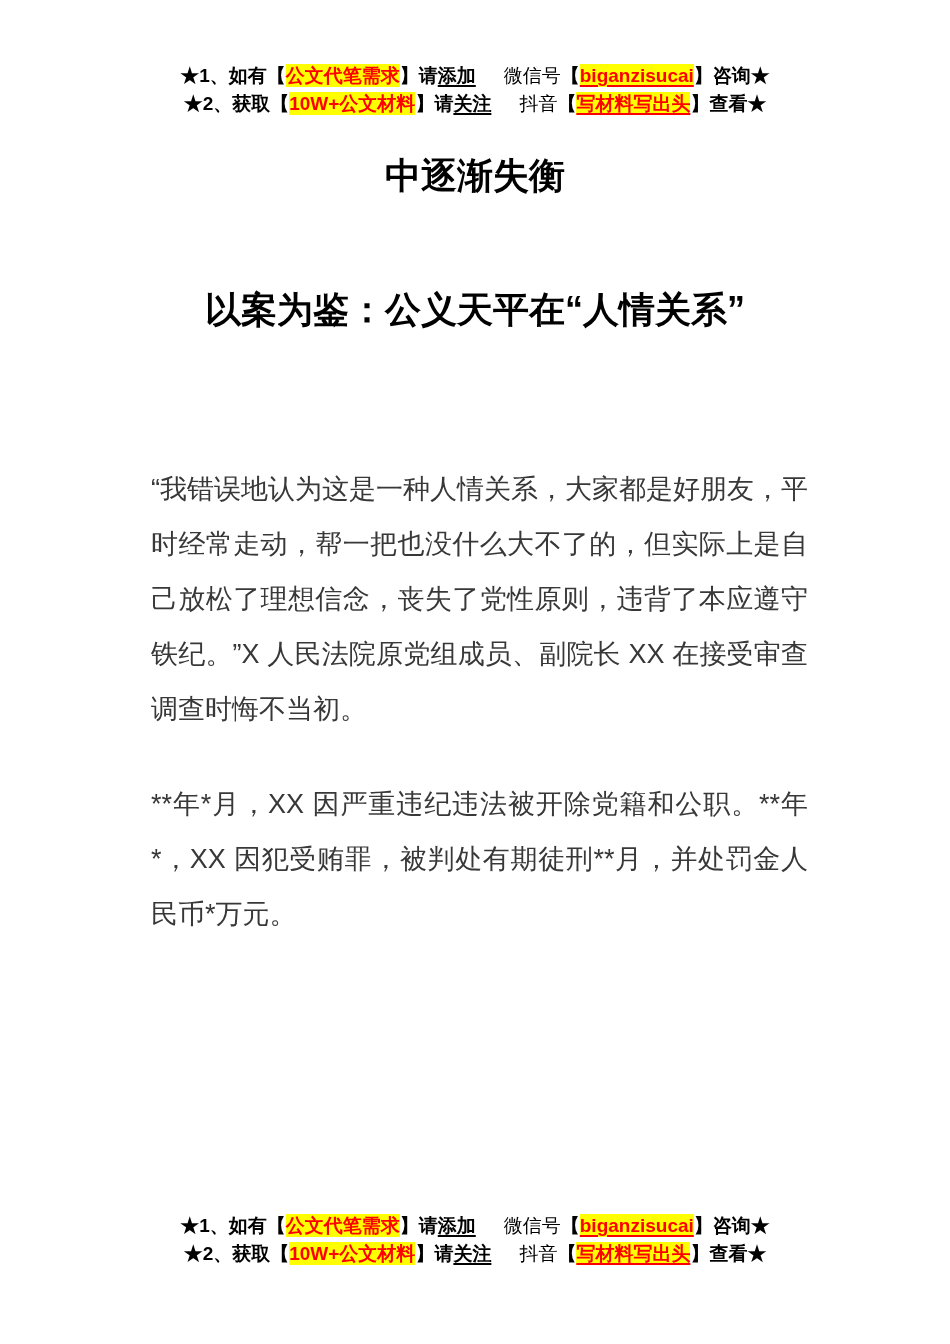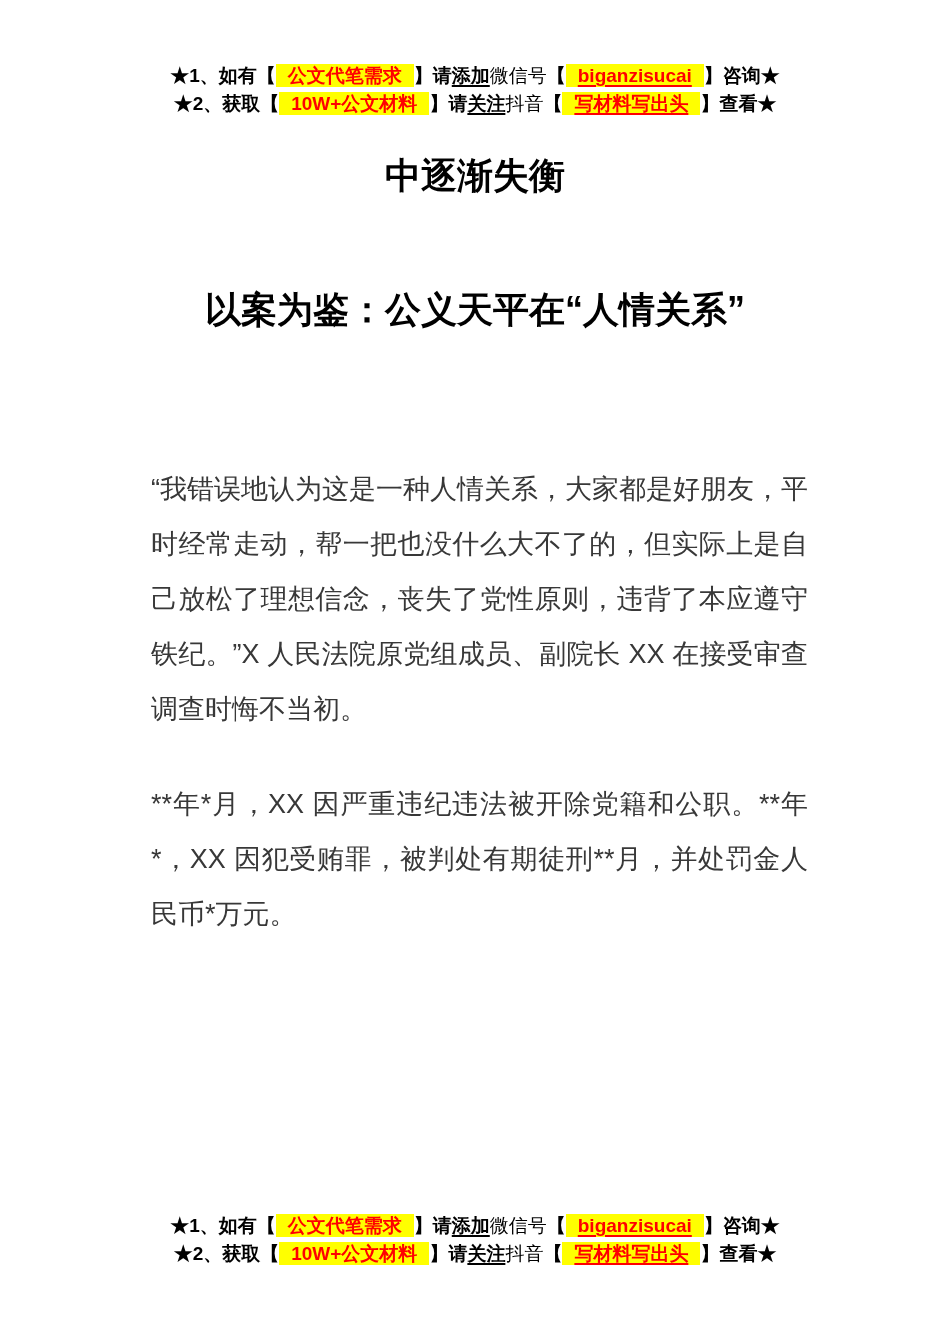--- a/index.html
+++ b/index.html
@@ -17,28 +17,28 @@
   
   .banner {
     position: absolute; left: 0; right: 0;
     text-align: center;
     font-size: 19px; line-height: 28px;
     font-weight: bold; color: #000;
     white-space: nowrap;
   }
   .banner.top { top: 62px; }
   .banner.bottom { top: 1212px; }
-  .hl { background: #ffff00; padding: 1px 12px; margin-top: 34px; }
+  .hl { background: #ffff00; padding: 1px 0; margin-top: 34px; }
   .red { color: #ff0000; }
   .u {
     text-decoration: underline;
     text-decoration-thickness: 2px;
     text-underline-offset: 3px;
   }
-  .reg { font-weight: normal; }
+  .reg { font-weight: normal; padding-left: 28px; }
   
   .doc-title {
     position: absolute; top: 109px; left: 0; right: 0;
     margin: 0;
     text-align: center;
     font-size: 36px; font-weight: bold; color: #000;
   }
   .title-line { display: block; line-height: 134px; }
   
   .body-text {

